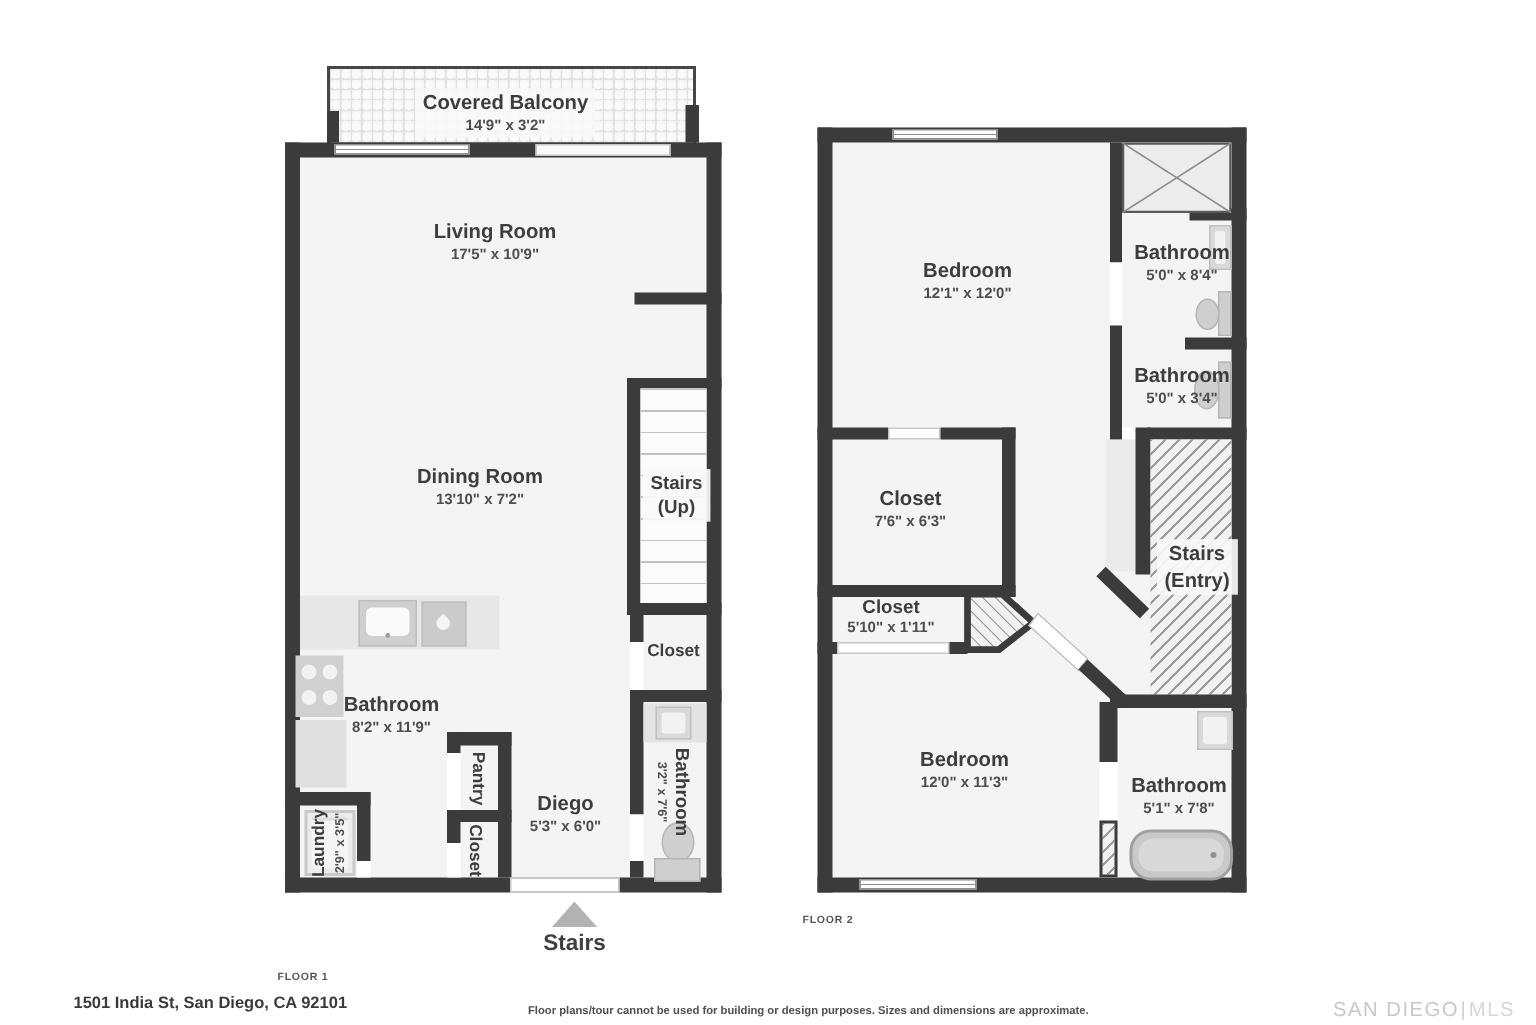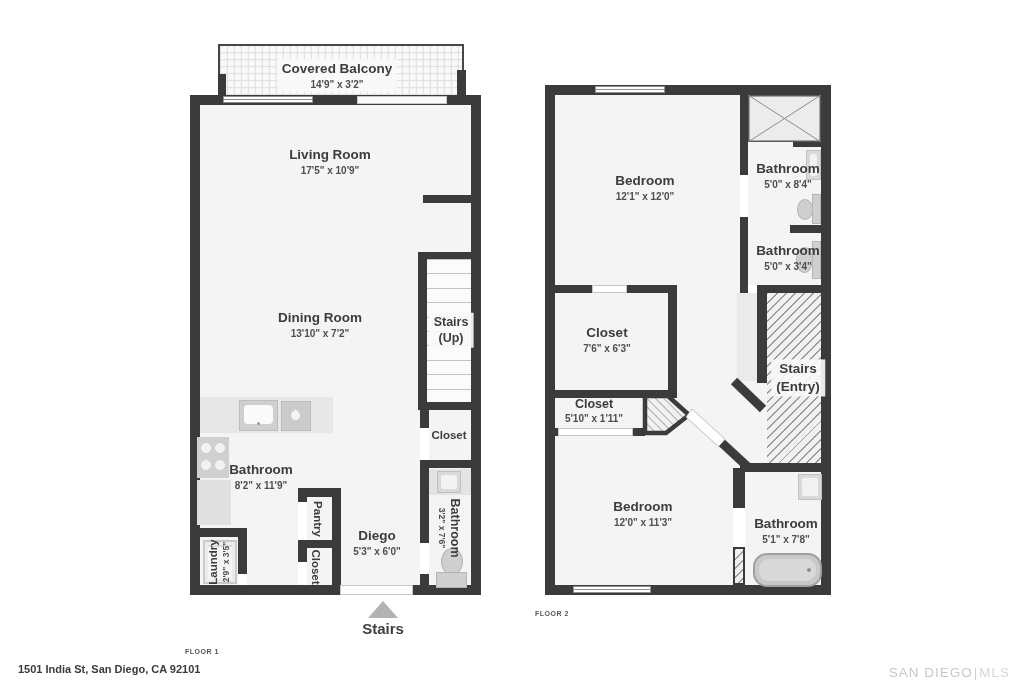--- a/index.html
+++ b/index.html
@@ -52,21 +52,21 @@
   .bsink{background:#d9d9d9;border:1px solid #c0c0c0;}
   .bsink .in{position:absolute;inset:3px;background:#f2f2f2;border-radius:2px;}
   .toilet-bowl{position:absolute;background:#cfcfcf;border:1px solid #b5b5b5;border-radius:50%;box-sizing:border-box;}
   .toilet-tank{position:absolute;background:#cfcfcf;border:1px solid #b5b5b5;box-sizing:border-box;}
   .tub{position:absolute;background:#c9c9c9;border:2px solid #a0a0a0;border-radius:14px;box-sizing:border-box;}
   .tub .in{position:absolute;inset:4px;background:#d9d9d9;border-radius:10px;}
   .tub .dot{position:absolute;right:9px;top:50%;width:4px;height:4px;margin-top:-2px;border-radius:50%;background:#8f8f8f;}
   .entry-tri{position:absolute;width:0;height:0;border-left:15px solid transparent;
        border-right:15px solid transparent;border-bottom:17px solid #b3b3b3;}
   .entry-text{position:absolute;transform:translateX(-50%);font-size:15px;font-weight:700;color:#3f3f3f;}
-  .addr{position:absolute;font-size:11px;font-weight:700;color:#3a3a3a;}
+  .addr{position:absolute;font-size:11px;font-weight:700;color:#3a3a3a;margin-left:31px;}
   .discl{position:absolute;font-size:7.5px;font-weight:700;color:#4f4f4f;}
   .brand{position:absolute;color:#c8c8c8;font-size:13.5px;letter-spacing:1px;}
   .brand .mls{color:#d6d6d6;}
   .brand .sep{color:#cfcfcf;font-weight:400;padding:0 1px;}
   svg.overlay{position:absolute;z-index:20;}
 </style>
 </head>
 <body>
 
 <div class="canvas">
@@ -270,17 +270,18 @@
     <div class="rname">Bedroom</div>
     <div class="rdims">12'0" x 11'3"</div>
   </div>
   <div class="rlabel" style="left:786px;top:530px">
     <div class="rname">Bathroom</div>
     <div class="rdims">5'1" x 7'8"</div>
   </div>
   <div class="tag" style="left:535px;top:610px">FLOOR 2</div>
 
   <div class="addr" style="left:18px;top:663px">1501 India St, San Diego, CA 92101</div>
+  <div class="discl" style="left:352px;top:669px">Floor plans/tour cannot be used for building or design purposes. Sizes and dimensions are approximate.</div>
   <div class="brand" style="right:14px;top:665px;position:absolute">
     <span>SAN DIEGO</span><span class="sep">|</span><span class="mls">MLS</span>
   </div>
 
 </div>
 
 </body></html>

